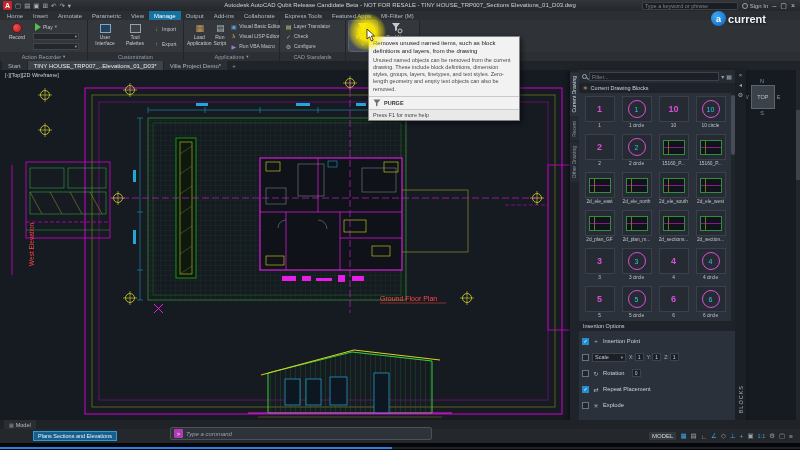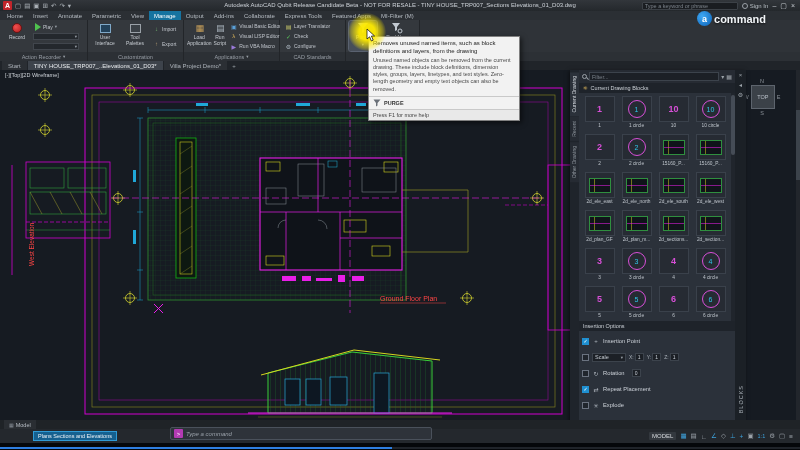--- a/index.html
+++ b/index.html
@@ -756,16 +756,16 @@
     <span class="vfill"></span>
   </div>
 
   <div class="glow"></div>
   <svg class="cursor" width="10" height="14">
     <polygon points="1,1 1,11 3.6,8.8 5.4,13 7.2,12.1 5.4,8 8.6,8" fill="#fff" stroke="#000" stroke-width="0.7"></polygon>
   </svg>
 
   <div class="wm">
     <span class="wm-logo">a</span>
-    <span class="wm-text">command</span>
+    <span class="wm-text">current</span>
   </div>
 
 </div>
 
 </body></html>

